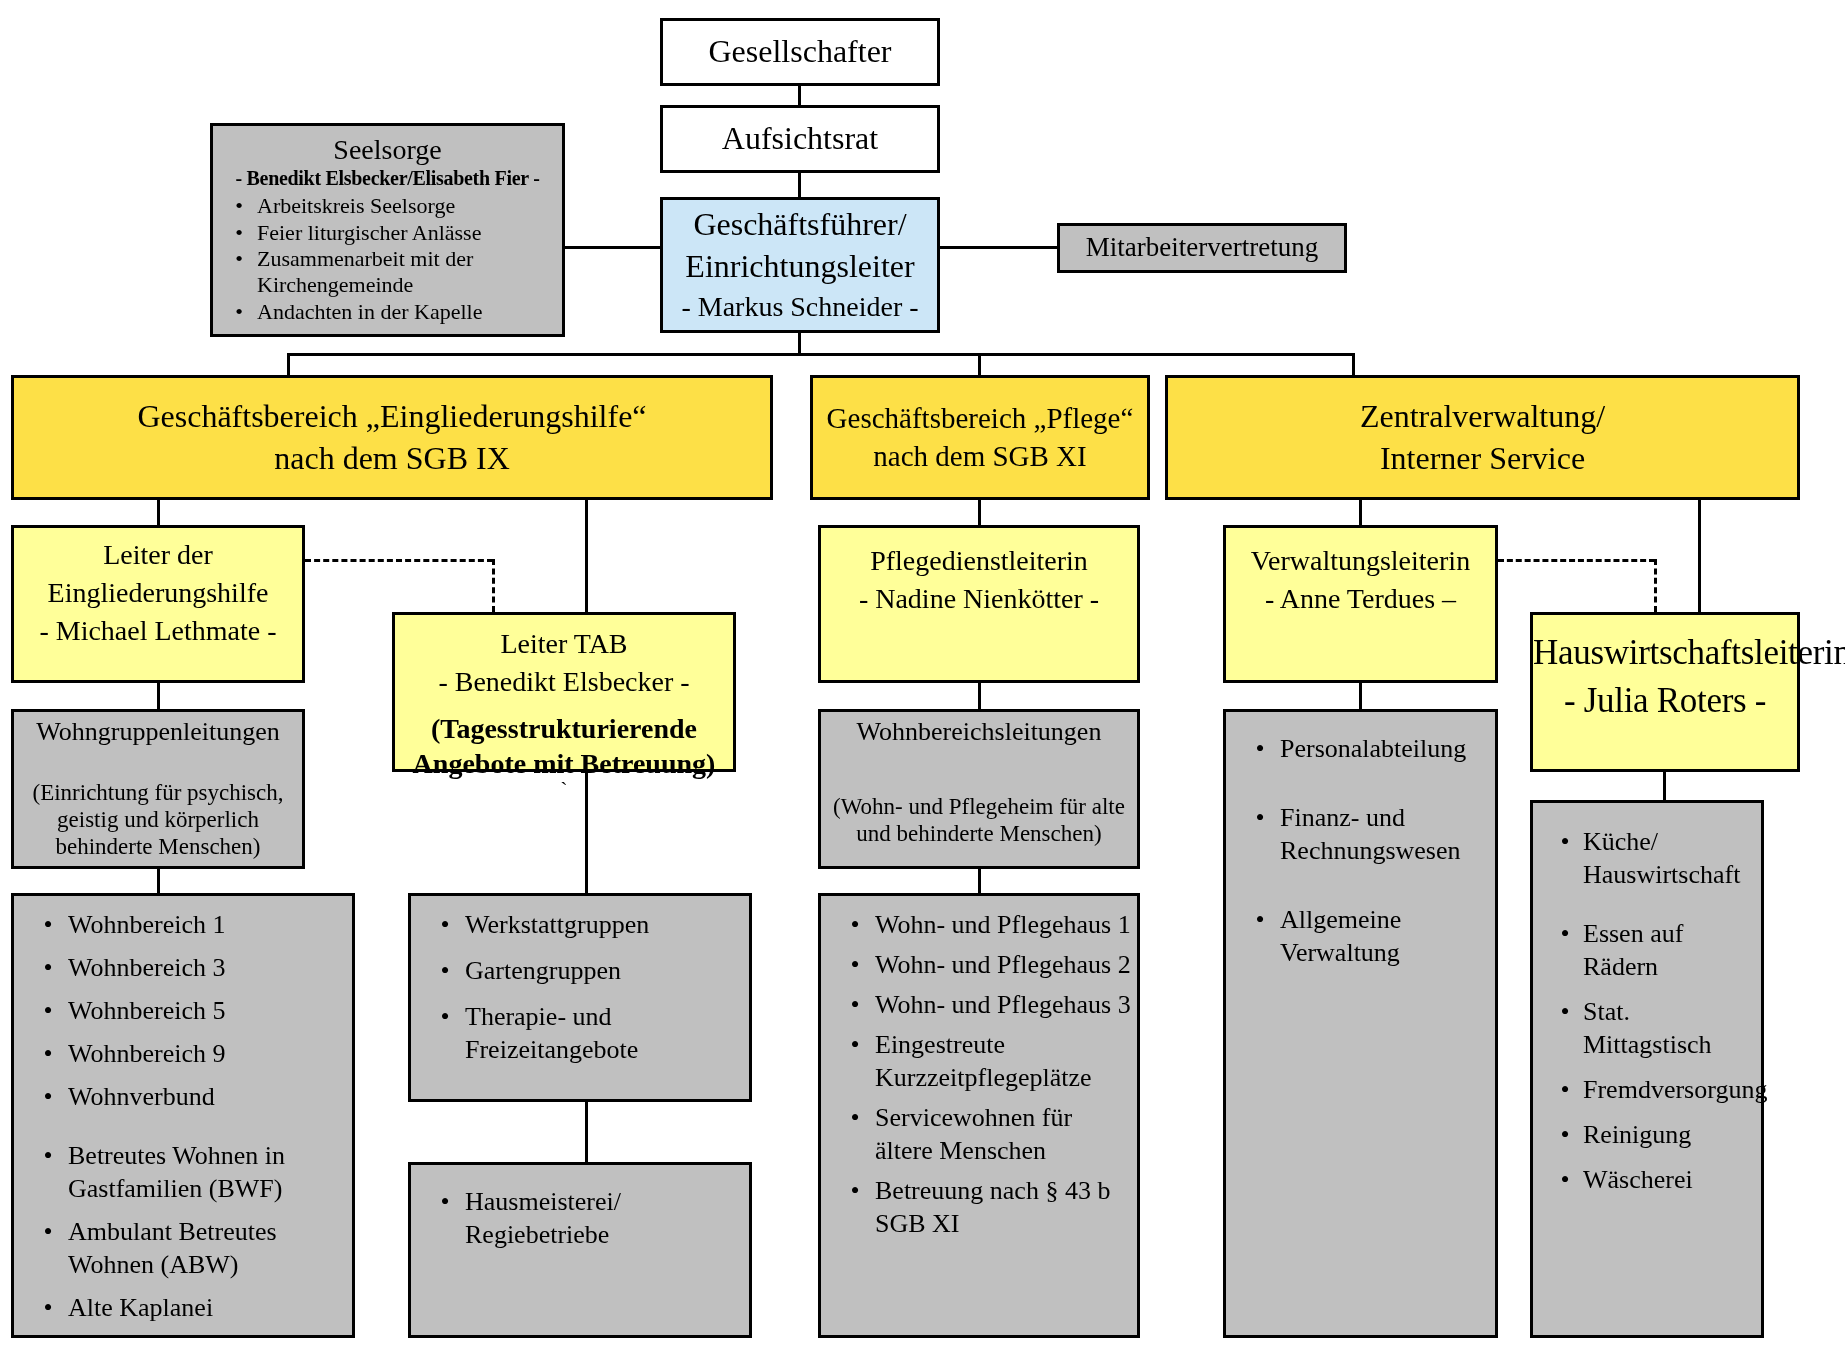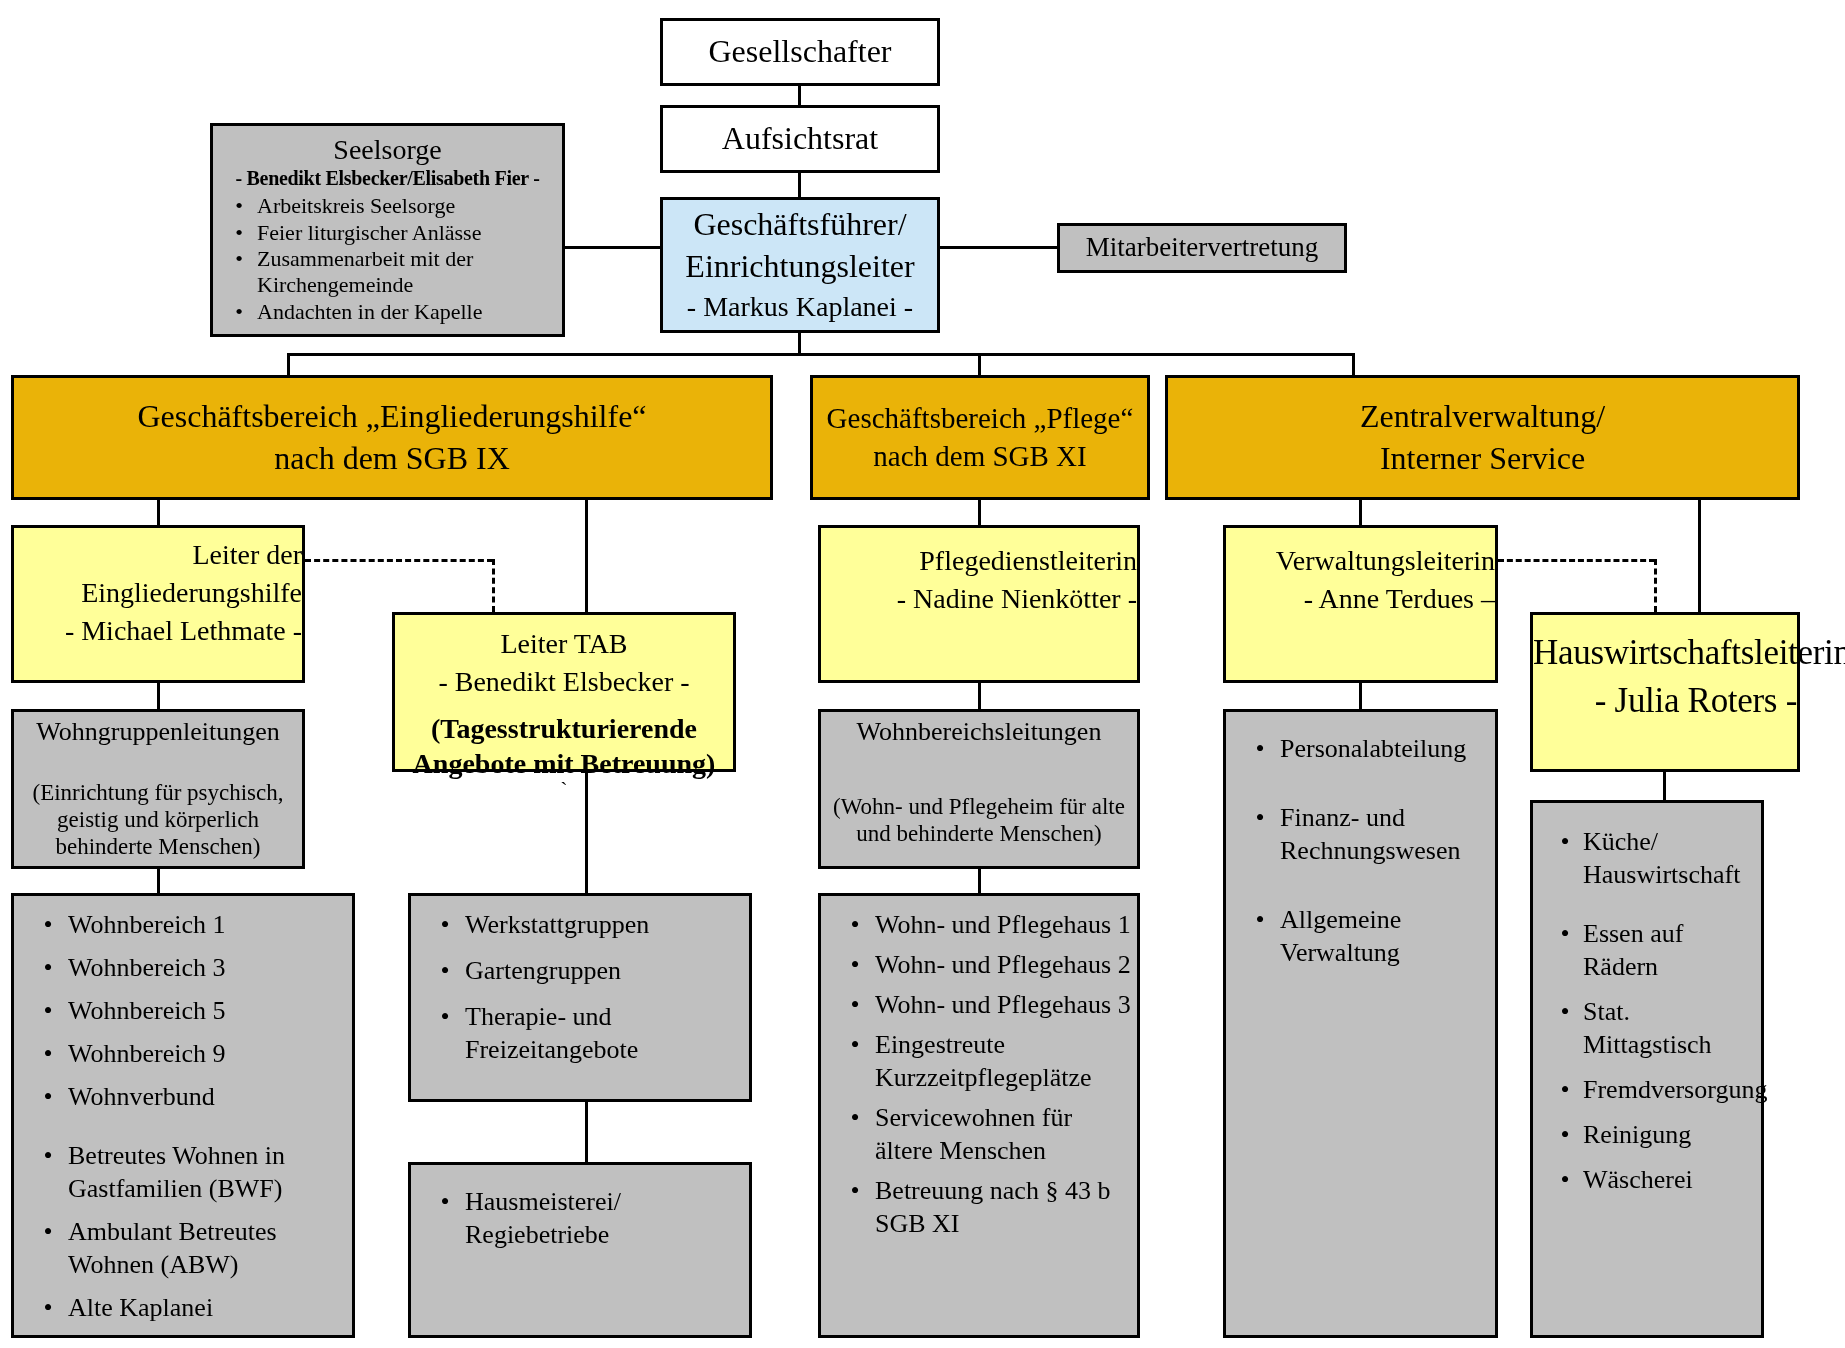--- a/index.html
+++ b/index.html
@@ -1,20 +1,20 @@
 <!DOCTYPE html>
 <html><head>
 <meta charset="utf-8">
 <style>
   html,body{margin:0;padding:0;background:#fff;}
   .canvas{position:relative;width:1845px;height:1348px;font-family:"Liberation Serif","DejaVu Serif",serif;color:#000;overflow:hidden;}
   .box{position:absolute;border:3px solid #000;box-sizing:border-box;background:#fff;}
   .b-white{background:#ffffff;}
   .b-blue{background:#cce6f7;}
-  .b-green{background:#eab308;}
+  .b-green{background:#fde047;}
   .b-yellow{background:#ffff99;}
   .b-gray{background:#c0c0c0;}
   .vc{display:flex;flex-direction:column;align-items:center;justify-content:center;text-align:center;}
   .t32{font-size:32px;line-height:1.3;}
   .t29{font-size:29px;line-height:1.3;}
   .t28{font-size:28px;line-height:1.36;}
   .t27{font-size:27px;line-height:1.3;}
   .nw{white-space:nowrap;}
   .ln{position:absolute;background:#000;}
   .dashh{position:absolute;border-top:3px dashed #000;background:none;}
@@ -43,21 +43,21 @@
   .lst-hw .item:nth-child(2){margin-top:26px;}
   .lst-hw .item::before{flex:0 0 36px;width:36px;}
 
   
   .unit-head{padding-top:4px;text-align:center;}
   .unit-title{font-size:26px;line-height:1.25;}
   .unit-note{font-size:23px;line-height:1.18;}
   .mt30{margin-top:30px;}
   .mt44{margin-top:44px;}
 
-  .yEGH{padding-top:8px;text-align:right;}
+  .yEGH{padding-top:8px;text-align:center;}
   .yTAB{padding-top:10px;text-align:center;}
   .tab-bold{font-size:28px;font-weight:bold;line-height:1.25;margin-top:10px;}
   .tick{font-size:22px;line-height:0.8;}
   .yHau .t28{font-size:35px;letter-spacing:-0.3px;}
 </style>
 </head>
 <body>
 
 <div class="canvas">
 
@@ -92,21 +92,21 @@
     <span class="nw">Gesellschafter</span>
   </div>
 
   <div class="box b-white vc t32" style="left:660px;top:105px;width:280px;height:68px;">
     <span class="nw">Aufsichtsrat</span>
   </div>
 
   <div class="box b-blue vc t32" style="left:660px;top:197px;width:280px;height:136px;">
     <span class="nw">Geschäftsführer/</span>
     <span class="nw">Einrichtungsleiter</span>
-    <span class="nw t28">- Markus Kaplanei -</span>
+    <span class="nw t28">- Markus Schneider -</span>
   </div>
 
   <div class="box b-gray seelsorge" style="left:210px;top:123px;width:355px;height:214px;">
     <div class="seel-title">Seelsorge</div>
     <div class="seel-sub nw">- Benedikt Elsbecker/Elisabeth Fier -</div>
     <div class="seel-items">
       <div class="item">
           <span>Arbeitskreis Seelsorge</span>
         </div>
       <div class="item">

